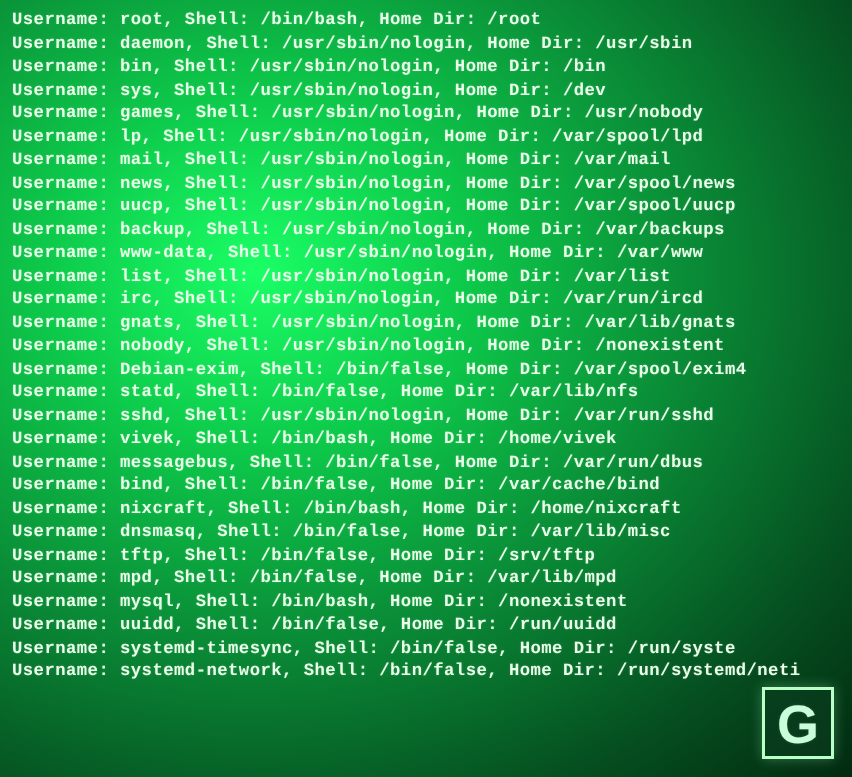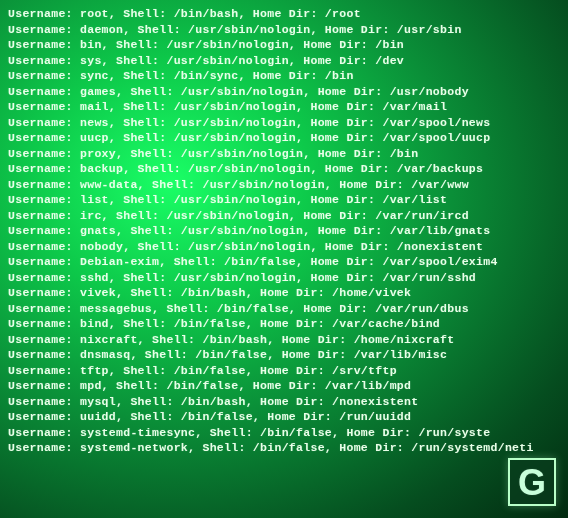--- a/index.html
+++ b/index.html
@@ -50,33 +50,33 @@
     }
   </style>
 </head>
 <body>
 
 <div class="terminal-output" id="output">
     <span class="line">Username: root, Shell: /bin/bash, Home Dir: /root</span>
     <span class="line">Username: daemon, Shell: /usr/sbin/nologin, Home Dir: /usr/sbin</span>
     <span class="line">Username: bin, Shell: /usr/sbin/nologin, Home Dir: /bin</span>
     <span class="line">Username: sys, Shell: /usr/sbin/nologin, Home Dir: /dev</span>
-    <span class="line">Username: sync, Shell: /bin/sync, Home Dir: /bin</span>
     <span class="line">Username: games, Shell: /usr/sbin/nologin, Home Dir: /usr/nobody</span>
+    <span class="line">Username: lp, Shell: /usr/sbin/nologin, Home Dir: /var/spool/lpd</span>
     <span class="line">Username: mail, Shell: /usr/sbin/nologin, Home Dir: /var/mail</span>
     <span class="line">Username: news, Shell: /usr/sbin/nologin, Home Dir: /var/spool/news</span>
     <span class="line">Username: uucp, Shell: /usr/sbin/nologin, Home Dir: /var/spool/uucp</span>
-    <span class="line">Username: proxy, Shell: /usr/sbin/nologin, Home Dir: /bin</span>
     <span class="line">Username: backup, Shell: /usr/sbin/nologin, Home Dir: /var/backups</span>
     <span class="line">Username: www-data, Shell: /usr/sbin/nologin, Home Dir: /var/www</span>
     <span class="line">Username: list, Shell: /usr/sbin/nologin, Home Dir: /var/list</span>
     <span class="line">Username: irc, Shell: /usr/sbin/nologin, Home Dir: /var/run/ircd</span>
     <span class="line">Username: gnats, Shell: /usr/sbin/nologin, Home Dir: /var/lib/gnats</span>
     <span class="line">Username: nobody, Shell: /usr/sbin/nologin, Home Dir: /nonexistent</span>
     <span class="line">Username: Debian-exim, Shell: /bin/false, Home Dir: /var/spool/exim4</span>
+    <span class="line">Username: statd, Shell: /bin/false, Home Dir: /var/lib/nfs</span>
     <span class="line">Username: sshd, Shell: /usr/sbin/nologin, Home Dir: /var/run/sshd</span>
     <span class="line">Username: vivek, Shell: /bin/bash, Home Dir: /home/vivek</span>
     <span class="line">Username: messagebus, Shell: /bin/false, Home Dir: /var/run/dbus</span>
     <span class="line">Username: bind, Shell: /bin/false, Home Dir: /var/cache/bind</span>
     <span class="line">Username: nixcraft, Shell: /bin/bash, Home Dir: /home/nixcraft</span>
     <span class="line">Username: dnsmasq, Shell: /bin/false, Home Dir: /var/lib/misc</span>
     <span class="line">Username: tftp, Shell: /bin/false, Home Dir: /srv/tftp</span>
     <span class="line">Username: mpd, Shell: /bin/false, Home Dir: /var/lib/mpd</span>
     <span class="line">Username: mysql, Shell: /bin/bash, Home Dir: /nonexistent</span>
     <span class="line">Username: uuidd, Shell: /bin/false, Home Dir: /run/uuidd</span>

